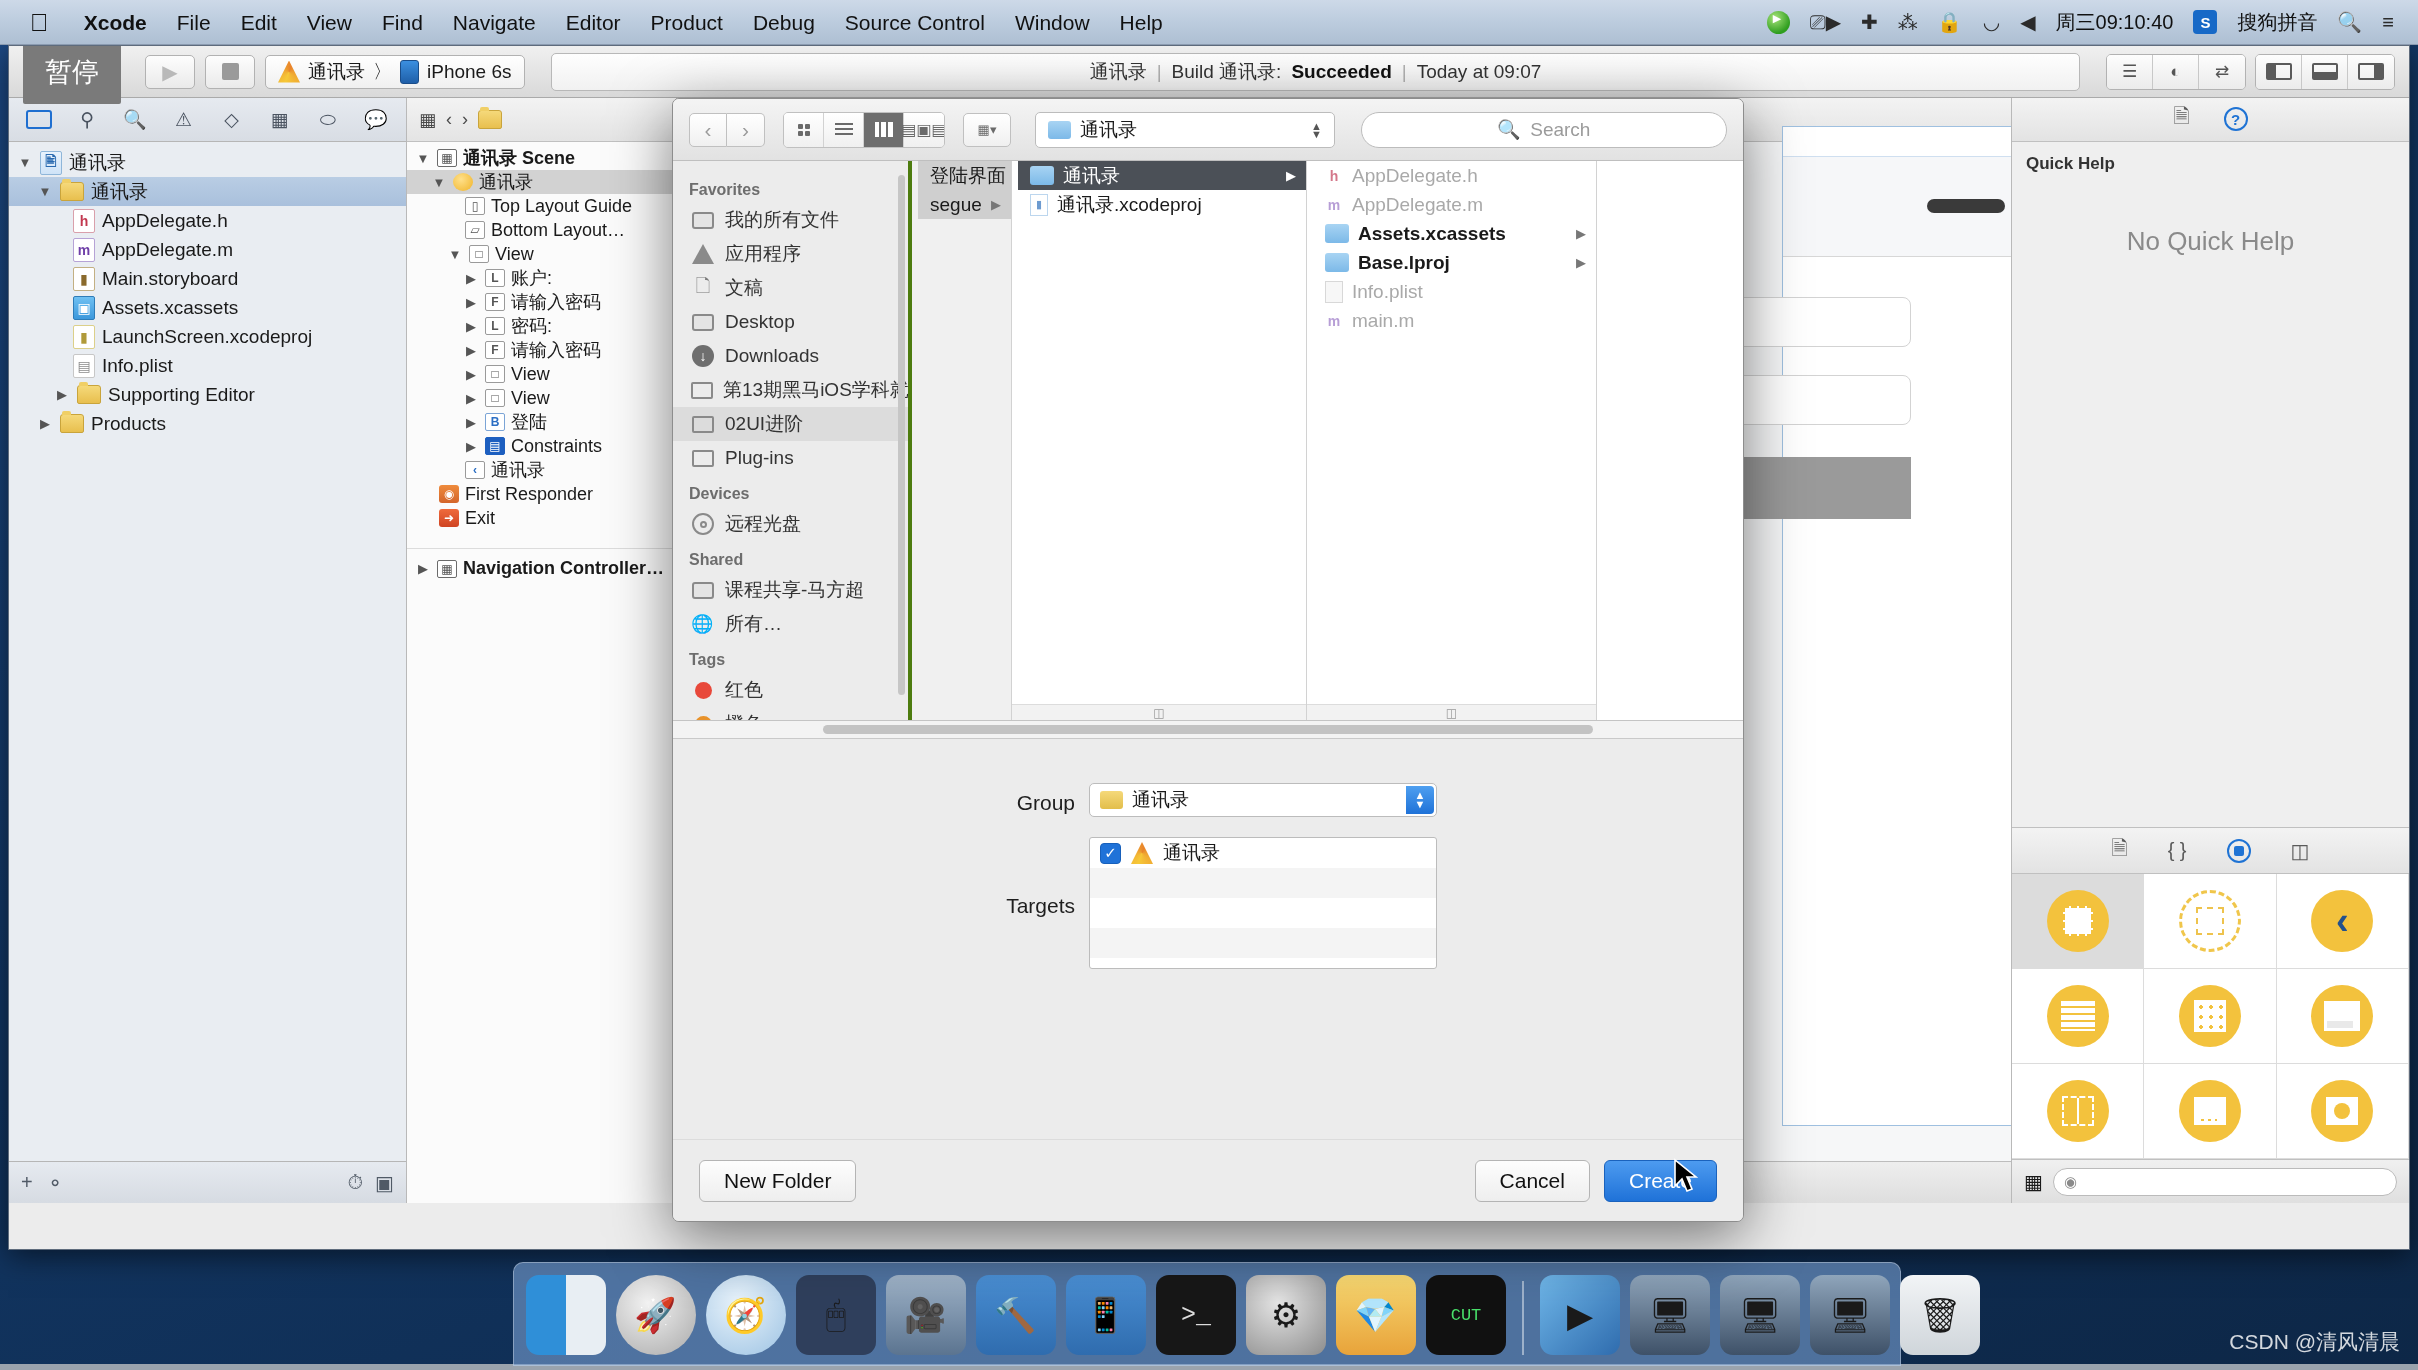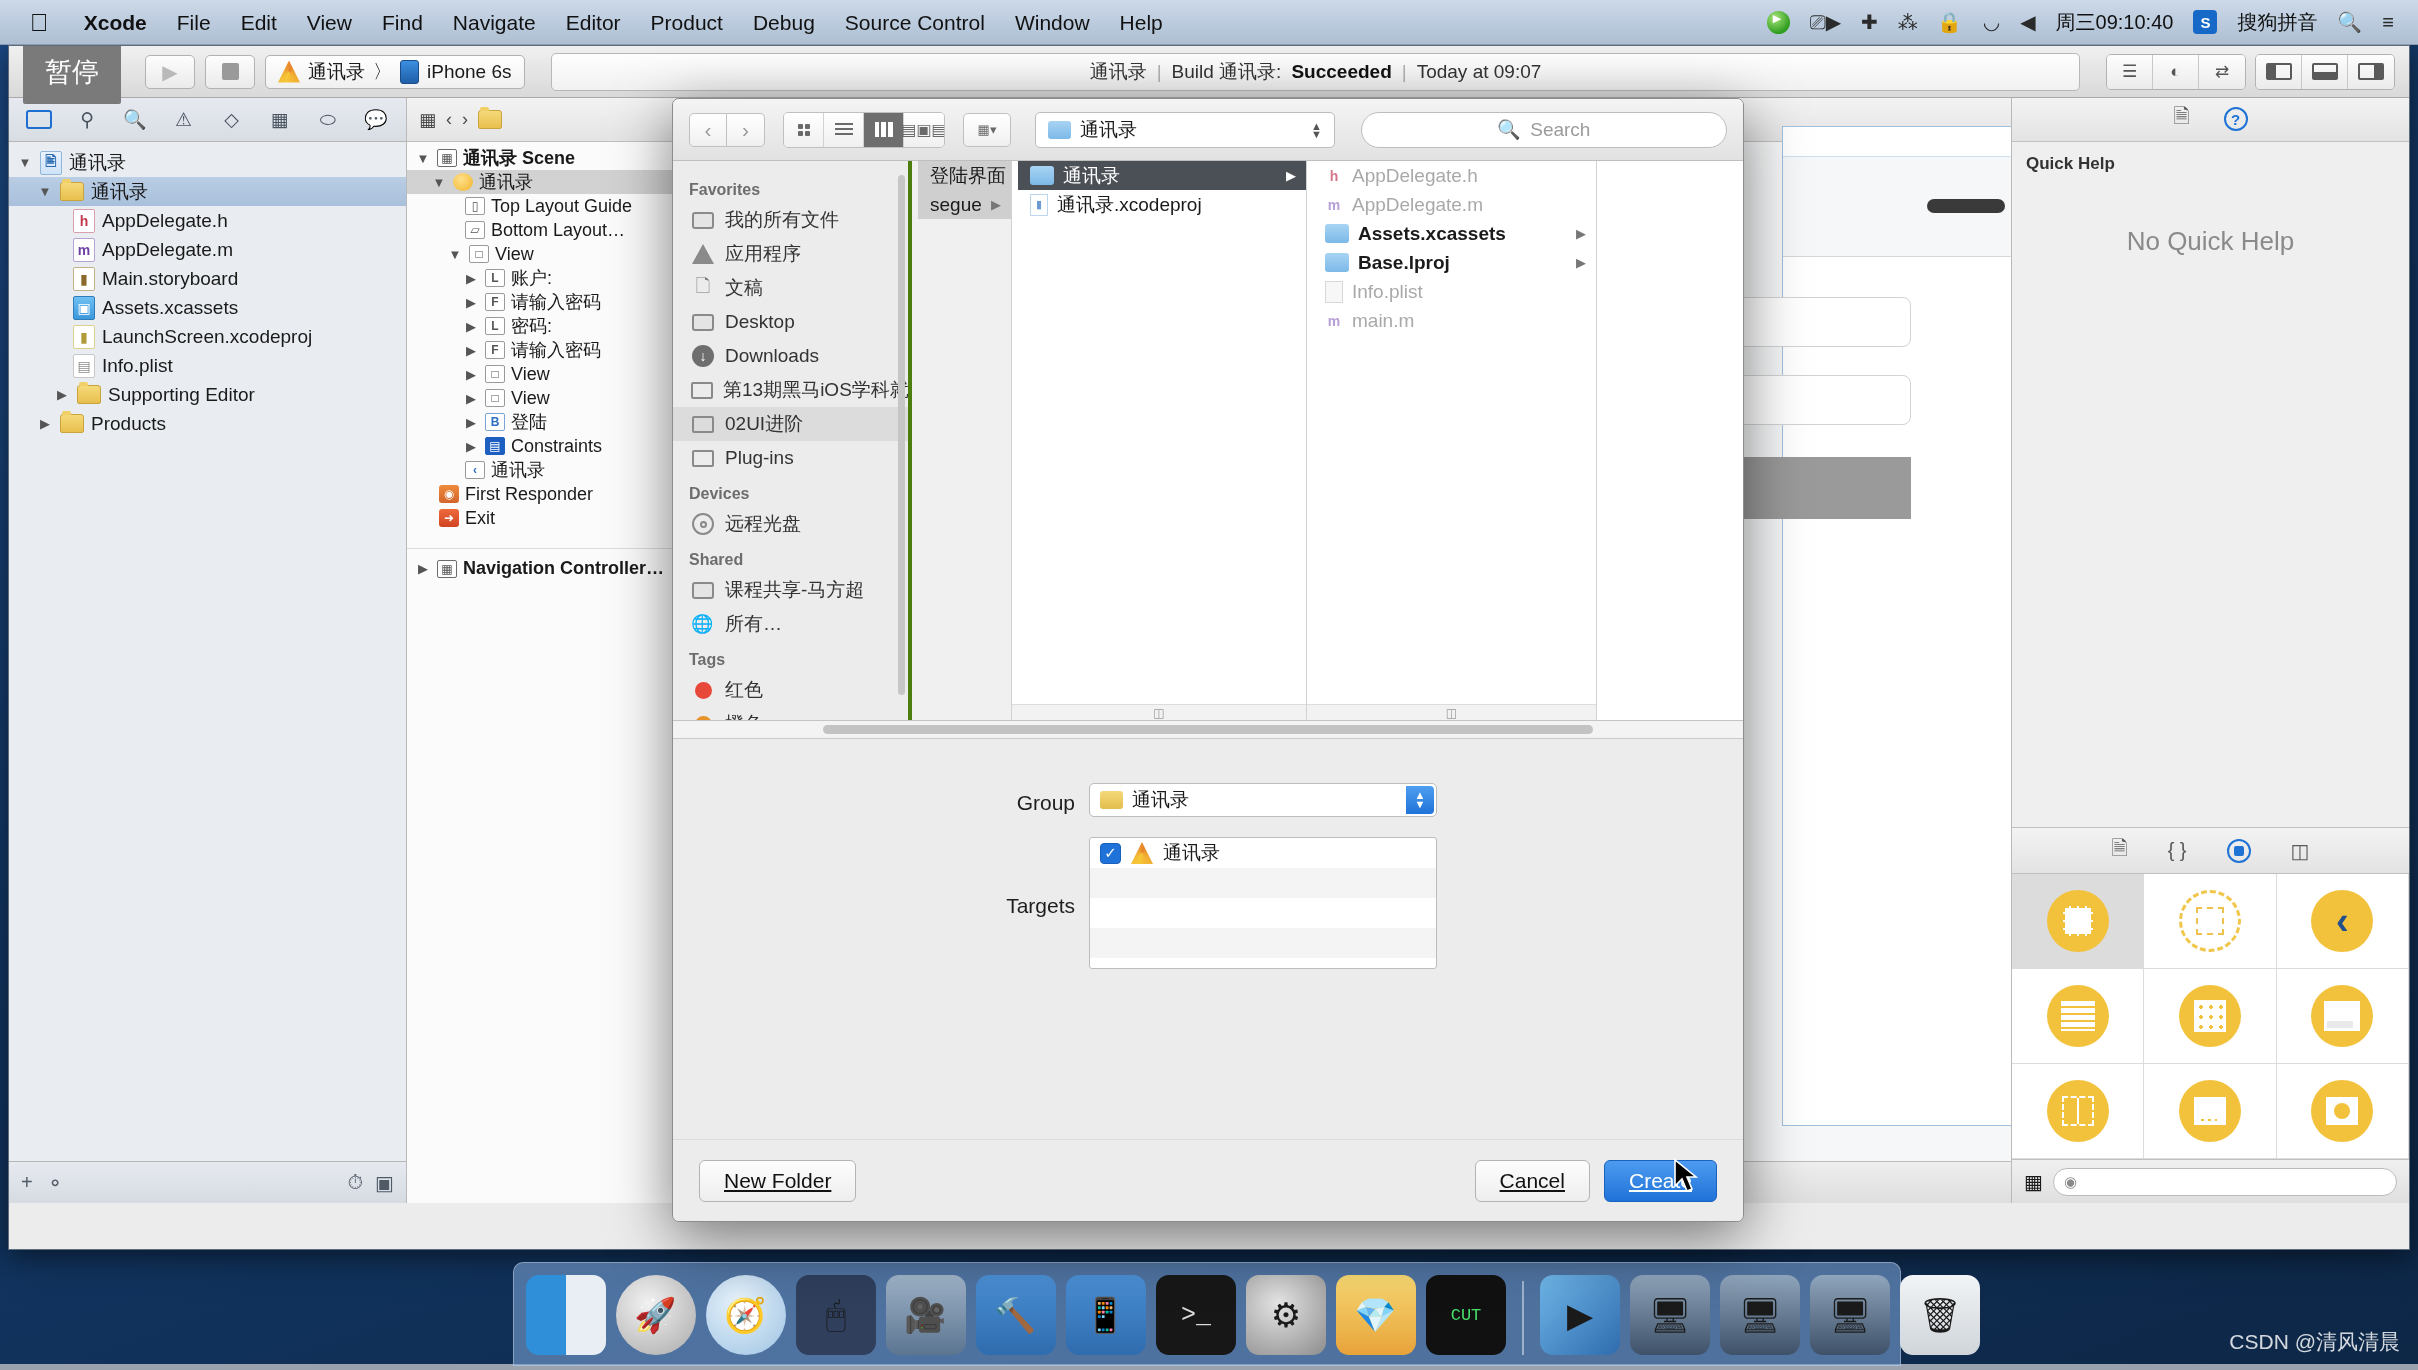--- a/index.html
+++ b/index.html
@@ -266,21 +266,21 @@
     border-radius:0 4px 4px 0;color:#fff;display:flex;flex-direction:column;align-items:center;justify-content:center;
     font-size:11px;line-height:9px;}
   .tgt-box{width:348px;height:132px;background:#fff;border:1px solid #bcbcbc;border-radius:3px;overflow:hidden;}
   .tgt-row{display:flex;align-items:center;gap:10px;height:30px;padding:0 10px;font-size:19px;}
   .tgt-row.alt{background:#f4f4f4;}
   .chk{width:21px;height:21px;background:#1f72d8;border:1px solid #1760bb;border-radius:4px;color:#fff;
     font-size:15px;display:flex;align-items:center;justify-content:center;}
   #dlg-footer{height:82px;background:#ececec;display:flex;align-items:center;padding:0 26px;border-top:1px solid #dcdcdc;}
   .dbtn{height:42px;padding:0 24px;border:1px solid #b4b4b4;border-radius:6px;
     background:linear-gradient(180deg,#fdfdfd,#eeeeee);font-size:21px;color:#111;
-    display:flex;align-items:center;justify-content:center;text-decoration:underline;}
+    display:flex;align-items:center;justify-content:center;}
   .dbtn.primary{background:linear-gradient(180deg,#4d9bf0,#1f72d8);border-color:#1a62bd;color:#fff;}
   .footer-right{margin-left:auto;display:flex;gap:14px;}
 
   
   #cursor{position:absolute;left:1673px;top:1158px;z-index:70;}
 
   
   #dock{
     position:absolute;left:513px;bottom:4px;width:1388px;height:104px;
     background:rgba(118,156,206,.62);border:1px solid rgba(255,255,255,.33);

